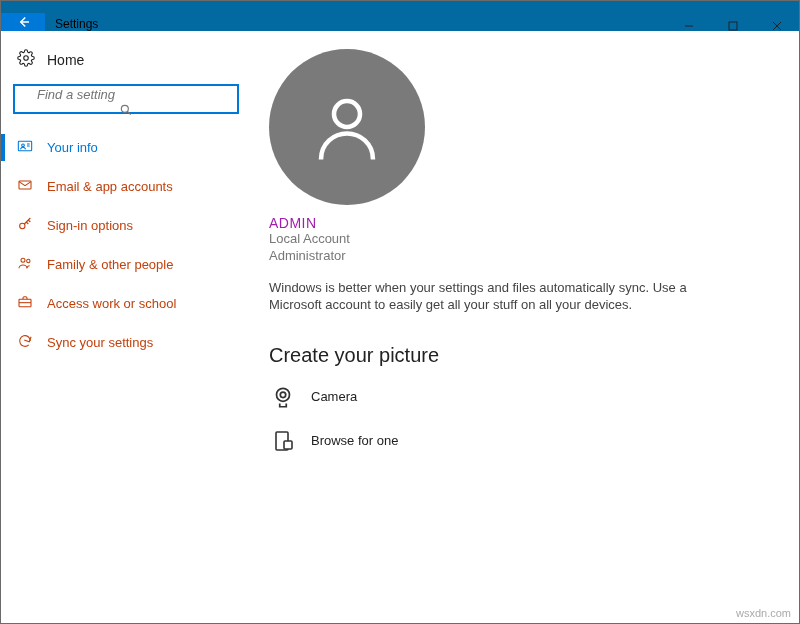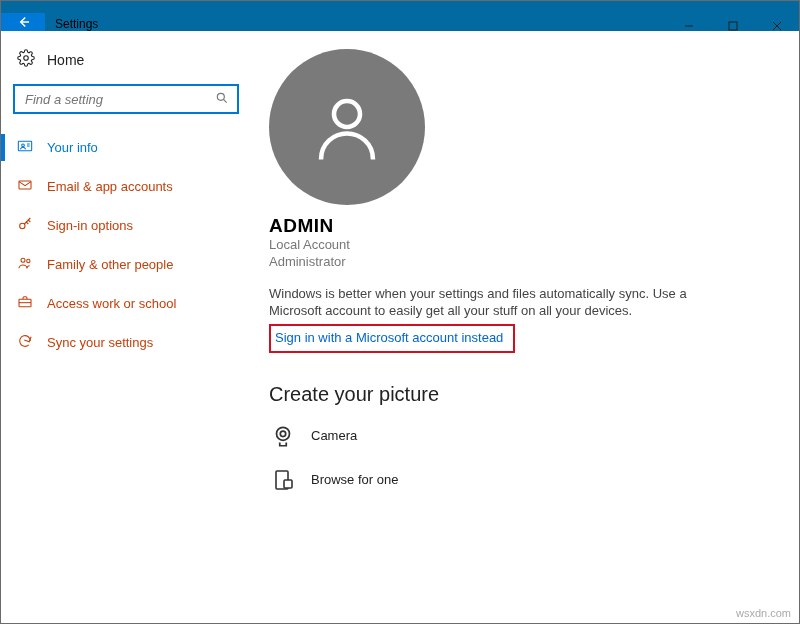--- a/index.html
+++ b/index.html
@@ -65,20 +65,21 @@
     font-size: 14px;
   }
   .home-row svg { width: 18px; height: 18px; }
   .search-wrap {
     margin: 0 12px 14px 12px;
     border: 2px solid #0078d7;
     display: flex;
     align-items: center;
     height: 30px;
     padding: 0 8px;
+    flex-direction: column;
   }
   .search-wrap input {
     flex: 1;
     border: none;
     outline: none;
     font-style: italic;
     font-size: 13px;
     color: #888;
     background: transparent;
   }
@@ -119,24 +120,24 @@
     width: 156px; height: 156px;
     border-radius: 50%;
     background: #7a7a7a;
     display: flex;
     align-items: center;
     justify-content: center;
   }
   .avatar svg { width: 78px; height: 78px; color: #fff; }
   .user-name {
     margin-top: 10px;
-    font-size: 19px;
-    font-weight: 700;
+    font-size: 14px;
+    font-weight: 400;
     letter-spacing: 0.5px;
-    color: #000000;
+    color: #a21caf;
   }
   .user-sub {
     font-size: 13px;
     color: #777;
     line-height: 1.3;
   }
   .pitch {
     margin-top: 14px;
     font-size: 13px;
     color: #444;
@@ -308,23 +309,20 @@
       <svg viewBox="0 0 24 24" fill="none" stroke="currentColor" stroke-width="1.4">
         <circle cx="12" cy="8" r="4"></circle>
           <path d="M4 22c0-5 4-8 8-8s8 3 8 8"></path>
       </svg>
     </div>
     <div class="user-name">ADMIN</div>
     <div class="user-sub">Local Account</div>
     <div class="user-sub">Administrator</div>
 
     <div class="pitch">Windows is better when your settings and files automatically sync. Use a Microsoft account to easily get all your stuff on all your devices.</div>
-    <div class="link-highlight">
-      <a href="#">Sign in with a Microsoft account instead</a>
-    </div>
 
     <div class="sec-heading">Create your picture</div>
 
     <div class="pic-row">
       <span class="iconbox">
         <svg viewBox="0 0 24 24" width="26" height="26" fill="none" stroke="currentColor" stroke-width="1.6">
             <circle cx="12" cy="10" r="6"></circle>
             <circle cx="12" cy="10" r="2.5"></circle>
             <path d="M9 18 v3 h6 v-3"></path>
           </svg>

